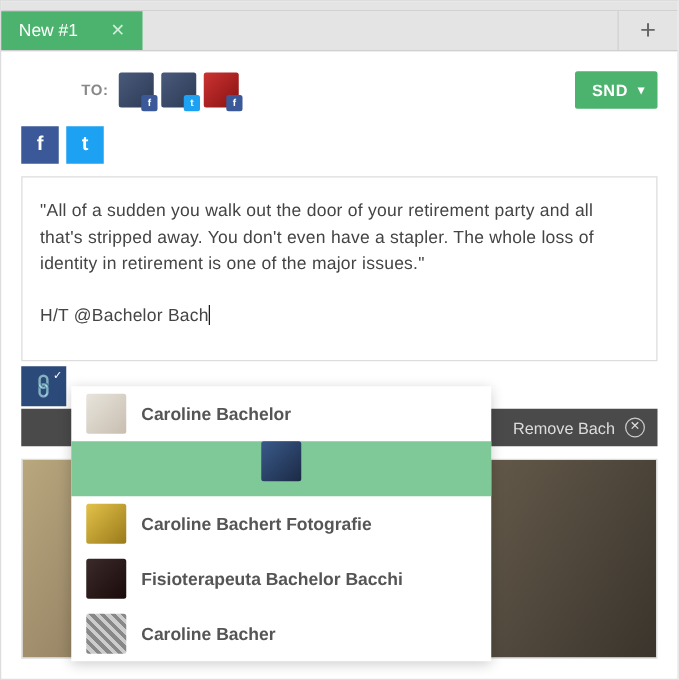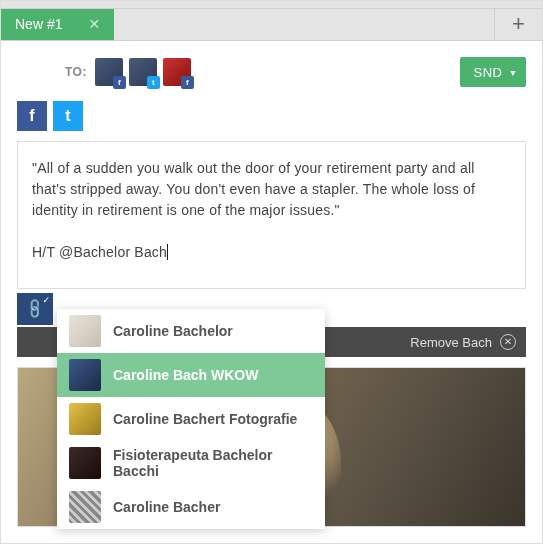--- a/index.html
+++ b/index.html
@@ -14,46 +14,46 @@
   .to-row { display: flex; align-items: center; gap: 8px; margin-bottom: 14px; margin-left: 48px; }
   .to-label { color: #888; font-size: 12px; letter-spacing: 0.5px; font-weight: 600; }
   .recipients { display: flex; gap: 6px; }
   .recipient { position: relative; width: 28px; height: 28px; }
   .recipient .avatar { width: 28px; height: 28px; background: linear-gradient(135deg,#4a5a7a,#2b3a55); border-radius: 2px; }
   .recipient .avatar.red { background: linear-gradient(135deg,#c33,#811); }
   .recipient .badge { position: absolute; right: -3px; bottom: -3px; width: 13px; height: 13px; border-radius: 2px; }
   .badge.fb { background: #3b5998; }
   .badge.tw { background: #1da1f2; }
   .badge-inner { color: #fff; font-size: 8px; font-weight: bold; line-height: 13px; text-align: center; display: block; }
-  .snd-btn { margin-left: auto; background: #4bb36d; color: #fff; border: none; height: 30px; padding: 0 10px 0 14px; font-weight: 400; font-size: 13px; letter-spacing: 0.5px; display: flex; align-items: center; gap: 8px; cursor: pointer; border-radius: 2px; }
+  .snd-btn { margin-left: auto; background: #4bb36d; color: #fff; border: none; height: 30px; padding: 0 10px 0 14px; font-weight: 700; font-size: 13px; letter-spacing: 0.5px; display: flex; align-items: center; gap: 8px; cursor: pointer; border-radius: 2px; }
   .snd-btn .chev { font-size: 10px; }
   .platform-row { display: flex; gap: 6px; margin-bottom: 10px; }
   .platform-btn { width: 30px; height: 30px; display: flex; align-items: center; justify-content: center; color: #fff; font-weight: bold; font-size: 16px; cursor: pointer; }
   .platform-btn.fb { background: #3b5998; }
   .platform-btn.tw { background: #1da1f2; }
   .compose-box { border: 1px solid #ddd; padding: 16px 14px; min-height: 148px; font-size: 14px; line-height: 1.5; color: #444; letter-spacing: 0.2px; }
   .compose-box .cursor { border-right: 1.5px solid #1a1a1a; animation: blink 1.1s step-end infinite; }
   @keyframes blink { 50% { border-color: transparent; } }
   .link-bar { margin-top: 4px; display: flex; align-items: stretch; height: 32px; }
   .link-icon-box { width: 36px; background: #2b4a7a; color: #fff; display: flex; align-items: center; justify-content: center; position: relative; }
   .link-icon-box .chain { transform: rotate(-45deg); font-size: 14px; }
   .link-icon-box .check { position: absolute; top: 2px; right: 3px; font-size: 9px; }
   .link-url { flex: 1; }
   .remove-link-bar { background: #4a4a4a; color: #ddd; display: flex; align-items: center; justify-content: flex-end; padding: 0 10px; height: 30px; font-size: 13px; gap: 8px; margin-top: 2px; }
   .remove-link-bar .x-circle { width: 16px; height: 16px; border: 1.5px solid #ccc; border-radius: 50%; display: flex; align-items: center; justify-content: center; font-size: 10px; line-height: 1; }
   .preview-area { margin-top: 10px; height: 160px; background: linear-gradient(120deg,#b9a77e 0%, #7b6a52 40%, #5b5244 70%, #3a342c 100%); border: 1px solid #ddd; position: relative; overflow: hidden; }
   .preview-area::before { content:""; position:absolute; left:40%; top:15%; width:120px; height:140px; background: radial-gradient(circle at 40% 30%, #e0c9a8 0%, #c4a77a 40%, transparent 70%); border-radius: 50% 50% 40% 40%; }
   .preview-area::after { content:""; position:absolute; left:8%; bottom:-10%; width:80px; height:110px; background: radial-gradient(circle at 50% 20%, #f0f0f0 0%, #d8d8d8 60%, transparent 90%); border-radius: 50%; }
 
   
-  .autocomplete { position: absolute; left: 56px; top: 268px; width: 268px; background: #fff; box-shadow: 0 2px 10px rgba(0,0,0,0.2); z-index: 50; }
+  .autocomplete { position: absolute; left: 56px; top: 268px; width: 336px; background: #fff; box-shadow: 0 2px 10px rgba(0,0,0,0.2); z-index: 50; }
   .ac-item { display: flex; align-items: center; gap: 12px; height: 44px; padding: 0 12px; cursor: pointer; }
   .ac-item .ac-avatar { width: 32px; height: 32px; border-radius: 2px; flex-shrink: 0; }
   .ac-item .ac-label { font-weight: 600; color: #555; font-size: 14px; }
-  .ac-item.selected { background: #7fc998; }
+  .ac-item.selected { background: #7fc998; flex-direction: column; }
   .ac-item.selected .ac-label { color: #fff; }
   .ac-avatar.a0 { background: linear-gradient(135deg,#e8e4dc,#c8beb0); }
   .ac-avatar.a1 { background: linear-gradient(135deg,#3a5a8a,#1b2a45); }
   .ac-avatar.a2 { background: linear-gradient(135deg,#e3c24a,#9a7a1a); }
   .ac-avatar.a3 { background: linear-gradient(135deg,#3a2a2a,#1a0a0a); }
   .ac-avatar.a4 { background: repeating-linear-gradient(45deg,#888,#888 3px,#ccc 3px,#ccc 6px); }
 </style>
 </head>
 <body>
 

